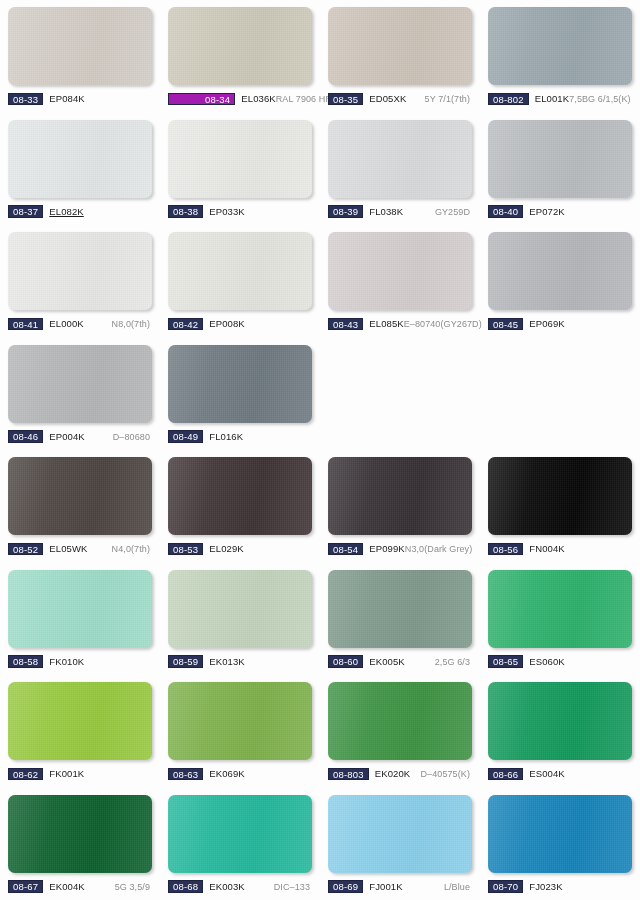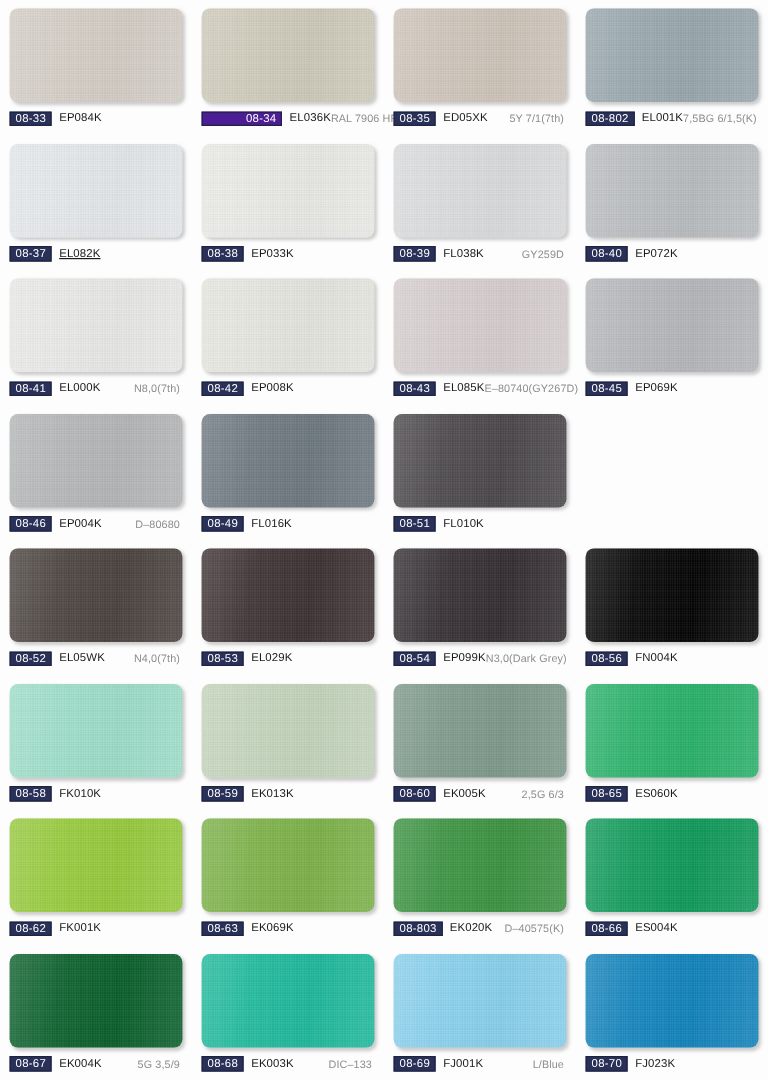--- a/index.html
+++ b/index.html
@@ -123,21 +123,21 @@
         <span class="badge" style="background: rgb(42, 49, 88);">08-33</span>
         <span class="code" style="color: rgb(27, 27, 27);">EP084K</span>
         <span class="ref" style="color: rgb(141, 141, 141);"></span>
       </div>
     </div>
     <div class="cell">
       <div class="swatch-wrap">
         <div class="swatch" style="background-color: rgb(205, 201, 185);"></div>
       </div>
       <div class="caption">
-        <span class="badge" style="background: #4c1d95; padding-left: 36px;">08-34</span>
+        <span class="badge" style="background: #a21caf; padding-left: 36px;">08-34</span>
         <span class="code" style="color: rgb(27, 27, 27);">EL036K</span>
         <span class="ref" style="color: rgb(141, 141, 141);">RAL 7906 HR</span>
       </div>
     </div>
     <div class="cell">
       <div class="swatch-wrap">
         <div class="swatch" style="background-color: rgb(205, 195, 185);"></div>
       </div>
       <div class="caption">
         <span class="badge" style="background: rgb(42, 49, 88);">08-35</span>
@@ -257,30 +257,20 @@
     <div class="cell">
       <div class="swatch-wrap">
         <div class="swatch" style="background-color: rgb(110, 120, 128);"></div>
       </div>
       <div class="caption">
         <span class="badge" style="background: rgb(42, 49, 88);">08-49</span>
         <span class="code" style="color: rgb(27, 27, 27);">FL016K</span>
         <span class="ref" style="color: rgb(141, 141, 141);"></span>
       </div>
     </div>
-    <div class="cell">
-      <div class="swatch-wrap">
-        <div class="swatch" style="background-color: rgb(76, 72, 76);"></div>
-      </div>
-      <div class="caption">
-        <span class="badge" style="background: rgb(42, 49, 88);">08-51</span>
-        <span class="code" style="color: rgb(27, 27, 27);">FL010K</span>
-        <span class="ref" style="color: rgb(141, 141, 141);"></span>
-      </div>
-    </div>
   </div>
 
   <div class="row">
     <div class="cell">
       <div class="swatch-wrap">
         <div class="swatch" style="background-color: rgb(75, 67, 64);"></div>
       </div>
       <div class="caption">
         <span class="badge" style="background: rgb(42, 49, 88);">08-52</span>
         <span class="code" style="color: rgb(27, 27, 27);">EL05WK</span>

